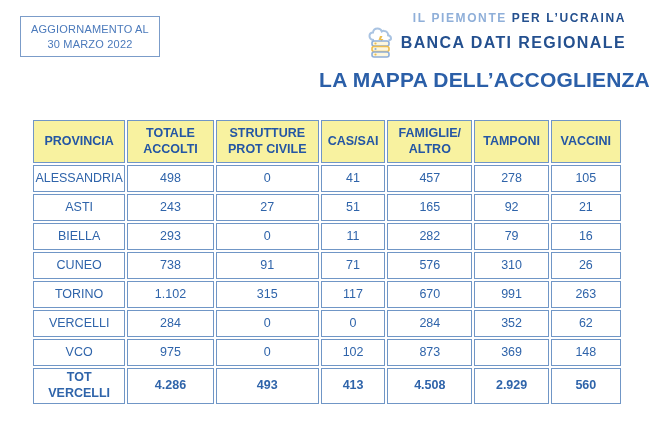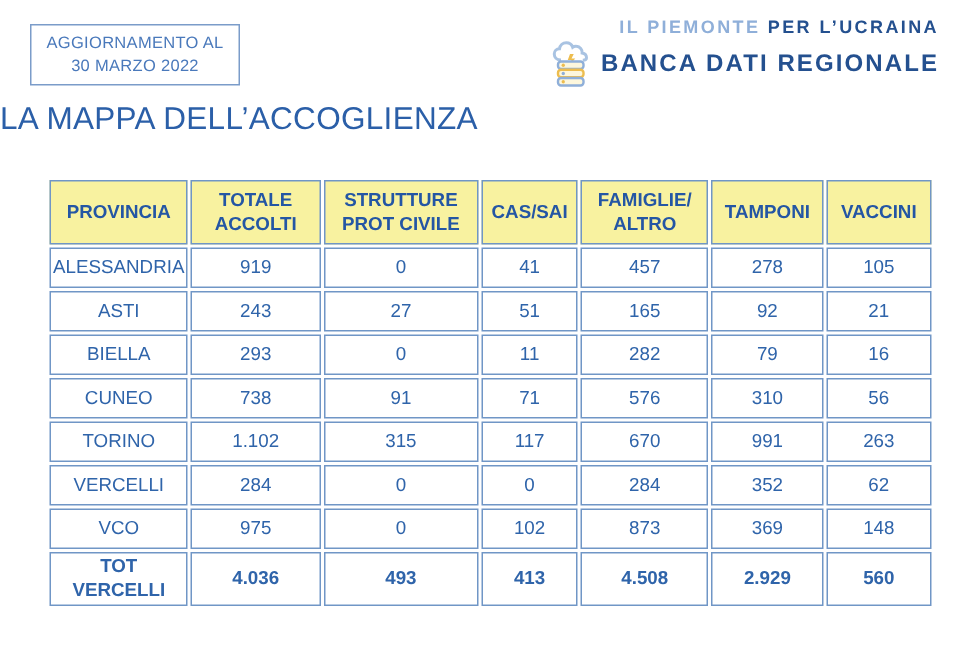--- a/index.html
+++ b/index.html
@@ -21,21 +21,21 @@
   .logo-line1 .light { color: #8fafd9; }
   .logo-line1 .dark { color: #24508f; }
   .logo-line2 {
     margin-top: 2px; display: flex; align-items: center; justify-content: flex-start; gap: 5px;
     color: #24508f; font-size: 16px; font-weight: bold; letter-spacing: 1.4px;
   }
   .logo-icon { width: 28px; height: 31px; display: inline-block; }
   
   .page-title {
     position: absolute; top: 68px; left: 0; width: 100%;
-    text-align: left; color: #2b5fa8; font-size: 21px; font-weight: normal;
+    text-align: right; color: #2b5fa8; font-size: 21px; font-weight: bold;
     letter-spacing: 0.2px;
   }
   
   table.accoglienza {
     position: absolute; left: 31px; top: 118px; width: 592px;
     border-collapse: separate; border-spacing: 2px; table-layout: fixed;
   }
   table.accoglienza th {
     background: #f8f2a0; color: #2456a4; font-weight: bold; font-size: 12.5px;
     border: 1px solid #7096c6; height: 43px; text-align: center;
@@ -102,21 +102,21 @@
         <th>CAS/SAI</th>
         <th>FAMIGLIE/
 ALTRO</th>
         <th>TAMPONI</th>
         <th>VACCINI</th>
       </tr>
     </thead>
     <tbody>
       <tr>
         <td>ALESSANDRIA</td>
-        <td>919</td>
+        <td>498</td>
         <td>0</td>
         <td>41</td>
         <td>457</td>
         <td>278</td>
         <td>105</td>
       </tr>
       <tr>
         <td>ASTI</td>
         <td>243</td>
         <td>27</td>
@@ -134,21 +134,21 @@
         <td>79</td>
         <td>16</td>
       </tr>
       <tr>
         <td>CUNEO</td>
         <td>738</td>
         <td>91</td>
         <td>71</td>
         <td>576</td>
         <td>310</td>
-        <td>56</td>
+        <td>26</td>
       </tr>
       <tr>
         <td>TORINO</td>
         <td>1.102</td>
         <td>315</td>
         <td>117</td>
         <td>670</td>
         <td>991</td>
         <td>263</td>
       </tr>
@@ -166,21 +166,21 @@
         <td>975</td>
         <td>0</td>
         <td>102</td>
         <td>873</td>
         <td>369</td>
         <td>148</td>
       </tr>
       <tr class="total">
         <td>TOT
 VERCELLI</td>
-        <td>4.036</td>
+        <td>4.286</td>
         <td>493</td>
         <td>413</td>
         <td>4.508</td>
         <td>2.929</td>
         <td>560</td>
       </tr>
     </tbody>
   </table>
 
 </div>

